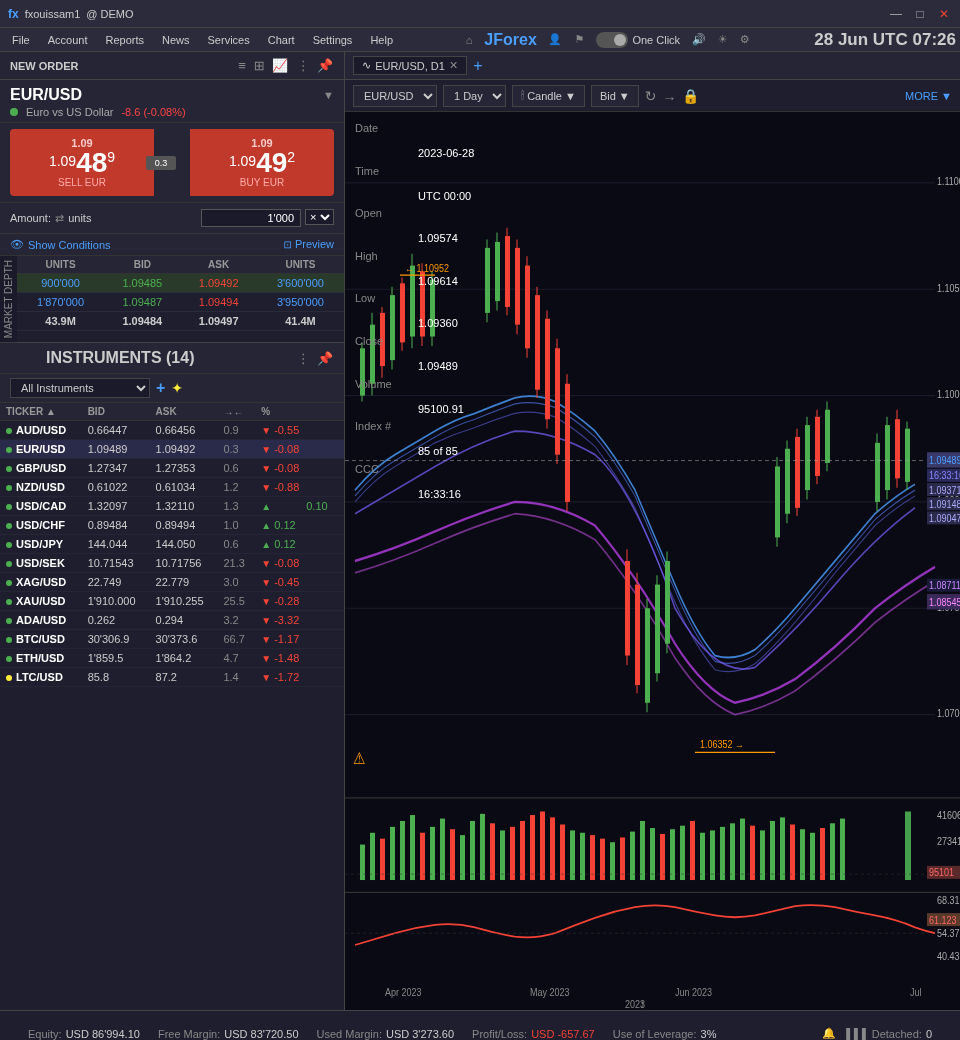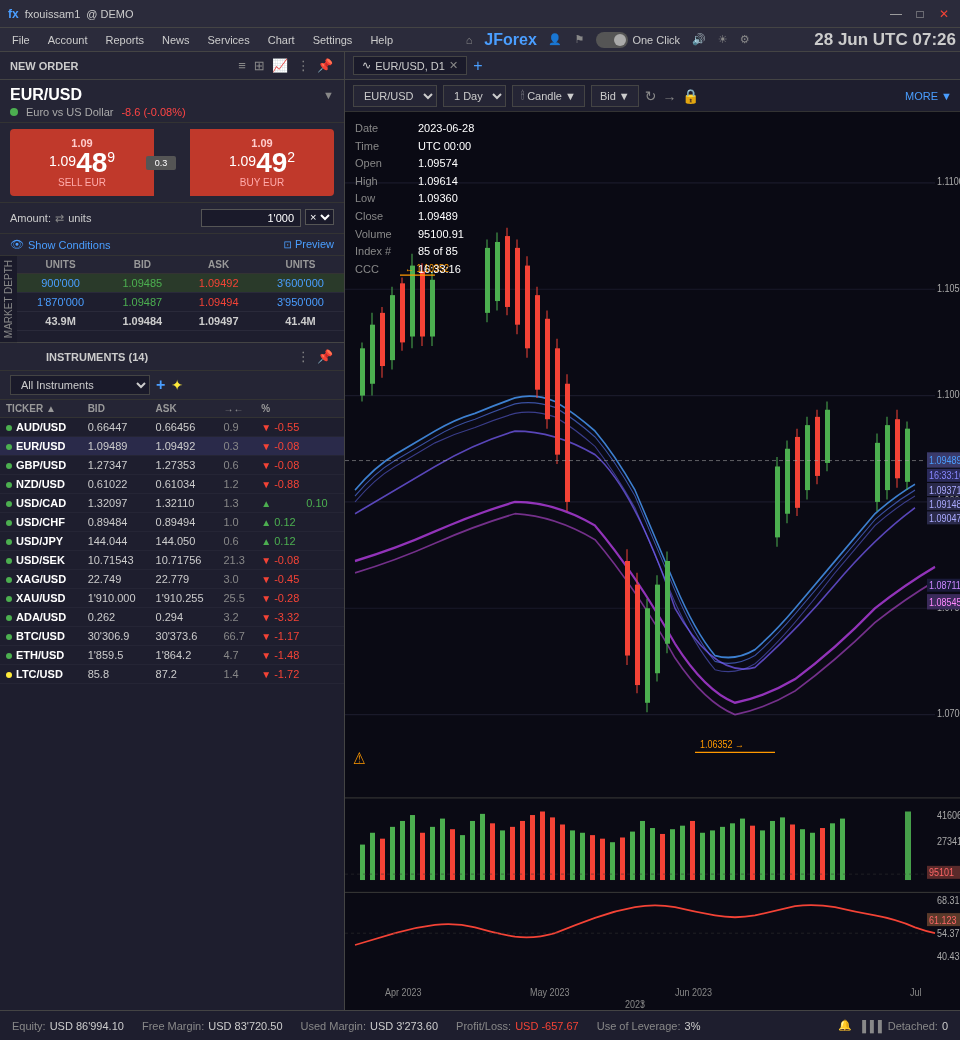--- a/index.html
+++ b/index.html
@@ -65,21 +65,21 @@
     .depth-ask { color: #f44336; }
     .depth-units-right { color: #4a9eff; text-align: right; }
     .depth-highlight { background: #2a3a2a; }
     .depth-total { border-top: 1px solid #444; font-weight: bold; }
     .depth-total td { color: #ccc; padding: 3px 6px; }
     .depth-container { display: flex; }
     .depth-main { flex: 1; }
     
     
     .instruments-header { display: flex; align-items: center; justify-content: space-between; padding: 6px 10px; background: #252535; border-bottom: 1px solid #333; border-top: 1px solid #444; }
-    .instruments-title { font-size: 11px; font-weight: bold; color: #ccc; text-transform: uppercase; padding-left: 36px; }
+    .instruments-title { font-size: 16px; font-weight: bold; color: #ccc; text-transform: uppercase; padding-left: 36px; }
     .instruments-controls { display: flex; gap: 8px; align-items: center; }
     .instruments-filter { display: flex; align-items: center; gap: 6px; padding: 4px 10px; background: #252535; border-bottom: 1px solid #333; }
     .filter-select { background: #1a1a2a; border: 1px solid #444; color: #ccc; padding: 2px 6px; font-size: 11px; width: 140px; }
     .instruments-table { width: 100%; border-collapse: collapse; font-size: 11px; overflow-y: auto; }
     .instruments-table th { background: #252535; color: #999; padding: 3px 6px; text-align: left; border-bottom: 1px solid #333; font-size: 10px; cursor: pointer; }
     .instruments-table td { padding: 3px 6px; border-bottom: 1px solid #252535; }
     .ticker-cell { color: #fff; font-weight: bold; }
     .bid-cell { color: #ccc; }
     .ask-cell { color: #ccc; }
     .spread-cell { color: #888; text-align: left; }
@@ -98,35 +98,35 @@
     .toolbar-select { background: #252535; border: 1px solid #444; color: #ccc; padding: 2px 6px; font-size: 11px; height: 22px; cursor: pointer; }
     .toolbar-btn { background: #252535; border: 1px solid #444; color: #ccc; padding: 2px 8px; font-size: 11px; height: 22px; cursor: pointer; display: flex; align-items: center; gap: 3px; }
     .toolbar-icon { color: #888; cursor: pointer; font-size: 14px; }
     .toolbar-spacer { flex: 1; }
     .toolbar-more { color: #4a9eff; cursor: pointer; font-size: 11px; }
     
     
     .chart-area { flex: 1; background: #0a0a14; position: relative; overflow: hidden; }
     
     
-    .status-bar { background: #1e1e2e; height: 30px; display: flex; align-items: center; padding: 0 12px; gap: 18px; border-top: 1px solid #444; font-size: 11px; color: #aaa; }
+    .status-bar { background: #1e1e2e; height: 30px; display: flex; align-items: flex-end; padding: 0 28px; gap: 18px; border-top: 1px solid #444; font-size: 11px; color: #aaa; }
     .status-item { display: flex; gap: 4px; }
     .status-label { color: #888; }
     .status-value { color: #ccc; }
     .status-loss { color: #f44336; }
     
     .instruments-scroll { overflow-y: auto; max-height: 390px; }
     
     .add-btn { color: #4a9eff; cursor: pointer; font-size: 16px; font-weight: bold; }
     .sun-btn { color: #ffeb3b; cursor: pointer; font-size: 14px; }
     
     .chart-info-overlay { position: absolute; top: 8px; left: 10px; color: #ccc; font-size: 11px; line-height: 1.6; pointer-events: none; }
     .chart-info-row { display: flex; gap: 8px; }
     .chart-info-label { color: #888; min-width: 55px; }
-    .chart-info-value { color: #fff; }
+    .chart-info-value { color: #fff; margin-top: 25px; }
     
     
     .chart-svg { width: 100%; height: 100%; }
   </style>
 </head>
 <body>
 
 <div class="title-bar">
   <div class="title-bar-left">
     <span style="color:#4a9eff; font-weight:bold; font-size:12px;">fx</span>

